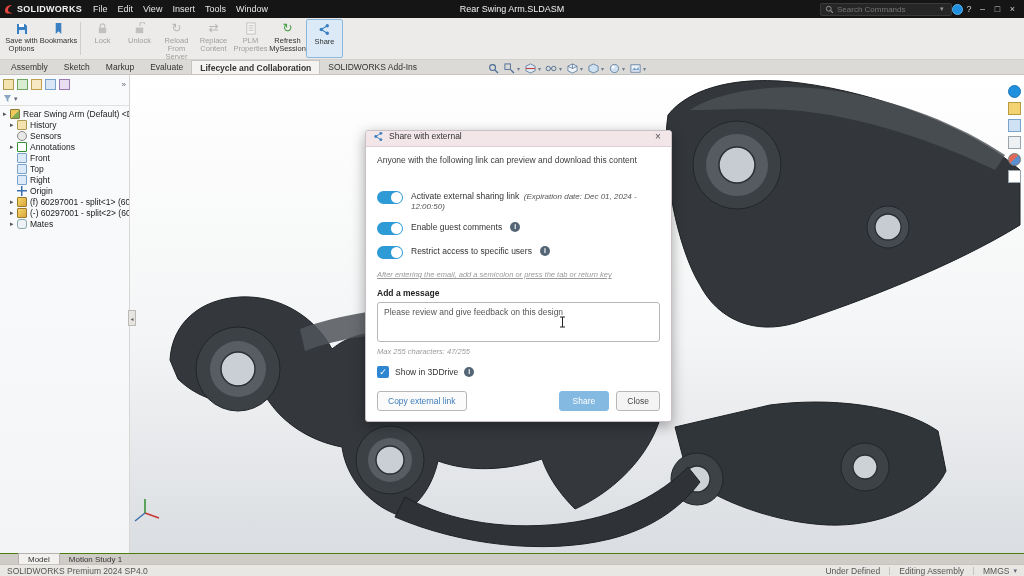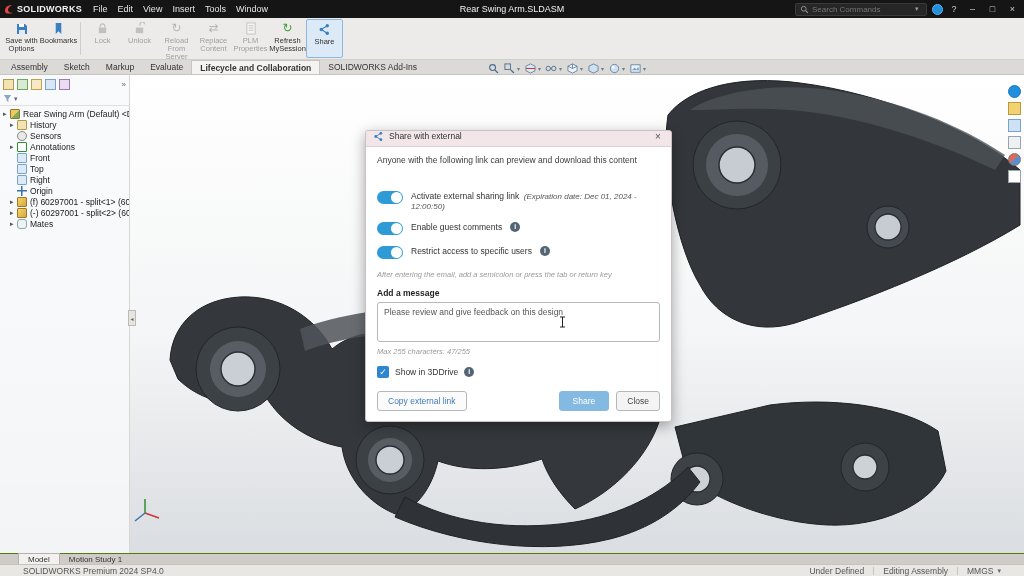--- a/index.html
+++ b/index.html
@@ -5,21 +5,21 @@
   * { margin:0; padding:0; box-sizing:border-box; font-family:"Liberation Sans", sans-serif; }
   html,body { width:1024px; height:576px; overflow:hidden; background:#fff; font-size:9px; color:#222; }
 
   
   .titlebar { position:relative; height:18px; background:#151515; display:flex; align-items:center; padding:0 4px; color:#ddd; }
   .brand { display:flex; align-items:center; gap:3px; margin-right:6px; }
   .brandtext { color:#f2f2f2; font-weight:bold; font-size:9px; letter-spacing:.3px; }
   .menus { display:flex; }
   .menu { padding:0 5px; font-size:9px; color:#e6e6e6; cursor:default; }
   .doc-title { position:absolute; left:50%; transform:translateX(-50%); font-size:9px; color:#f0f0f0; white-space:nowrap; }
-  .tb-right { margin-left:auto; display:flex; align-items:center; gap:5px; }
+  .tb-right { margin-left:auto; display:flex; align-items:center; }
   .searchbox { display:flex; align-items:center; gap:3px; background:#262626; border:1px solid #3a3a3a; border-radius:2px; height:13px; width:132px; padding:0 4px; }
   .searchbox input { background:transparent; border:0; outline:none; color:#b5b5b5; font-size:8px; width:100px; }
   .caret { font-size:7px; color:#999; }
   .avatar { width:11px; height:11px; border-radius:50%; background:#1f8fde; border:1px solid #5db2ef; }
   .helpbtn { font-size:9px; color:#ccc; width:12px; text-align:center; }
   .winbtn { width:15px; text-align:center; font-size:9px; color:#ccc; }
 
   
   .ribbon { height:42px; background:#ecebe9; border-bottom:1px solid #d3d0cd; display:flex; align-items:stretch; padding:1px 3px; }
   .rbtn { width:37px; display:flex; flex-direction:column; align-items:center; padding-top:2px; gap:1px; font-size:7.5px; line-height:8px; text-align:center; color:#333; border-radius:2px; }
@@ -81,41 +81,41 @@
   .dlg-close { font-size:10px; color:#555; width:12px; text-align:center; }
   .dlg-body { padding:8px 11px 10px 11px; }
   .dlg-desc { font-size:8.5px; color:#3c3c3c; margin-bottom:26px; }
   .trow-toggle { display:flex; gap:8px; margin-bottom:11px; }
   .toggle { width:26px; height:13px; border-radius:7px; background:#2e9bd6; position:relative; flex:none; }
   .toggle::after { content:""; position:absolute; right:1px; top:1px; width:11px; height:11px; border-radius:50%; background:#fff; }
   .tog-label { font-size:8.5px; color:#333; }
   .tog-detail { font-size:8px; font-style:italic; color:#555; margin-left:2px; }
   .info { width:10px; height:10px; border-radius:50%; background:#546575; color:#fff; font-size:7px; font-weight:bold; line-height:10px; text-align:center; font-style:normal; flex:none; }
   .email-input { width:100%; height:19px; border:1px solid #4a90d2; border-radius:3px; font-size:8.5px; color:#555; padding:0 6px; outline:none; margin-bottom:3px; background:#fff; }
-  .hint { font-size:7.5px; font-style:italic; color:#9a9a9a; margin-bottom:9px; }
+  .hint { font-size:7.5px; font-style:italic; color:#9a9a9a; margin-bottom:9px;text-decoration:underline; }
   .msg-label { font-size:8.5px; font-weight:bold; color:#222; margin-bottom:4px; }
   .msg-wrap { position:relative; }
   .msg-area { width:100%; height:40px; border:1px solid #b5b8ba; border-radius:3px; font-size:8.5px; color:#555; padding:4px 6px; resize:none; outline:none; font-family:"Liberation Sans", sans-serif; }
   .ibeam { position:absolute; left:182px; top:14px; }
   .counter { font-size:7.5px; font-style:italic; color:#9a9a9a; margin:3px 0 10px 0; }
   .cbrow { display:flex; align-items:center; gap:6px; margin-bottom:13px; }
   .cbx { width:12px; height:12px; background:#2e86d1; border-radius:2px; color:#fff; font-size:9px; line-height:12px; text-align:center; flex:none; }
   .cb-label { font-size:8.5px; color:#333; }
   .dlg-foot { display:flex; align-items:center; }
   .btn { font-size:8.5px; border-radius:3px; padding:4px 10px; }
   .btn-copy { border:1px solid #b5b8ba; background:#fbfbfb; color:#3e7cb8; }
   .btn-share { background:#84bae2; color:#fff; border:1px solid #84bae2; padding:4px 13px; }
   .btn-close { background:#f4f4f4; border:1px solid #b5b8ba; color:#444; margin-left:7px; }
   .foot-spacer { flex:1; }
 
   
   .modeltabs { height:11px; background:#cfccc8; display:flex; align-items:flex-end; padding-left:18px; border-top:1px solid #4d7c0f; }
   .mtab { font-size:8px; color:#333; padding:1px 9px 0 9px; }
   .mtab.active { background:#f2f1ef; border:1px solid #b5b2ae; border-bottom:0; }
-  .statusbar { height:12px; background:#e9e7e4; border-top:1px solid #c6c3c0; display:flex; align-items:center; padding:0 23px; font-size:8.5px; color:#555; }
+  .statusbar { height:12px; background:#e9e7e4; border-top:1px solid #c6c3c0; display:flex; align-items:center; padding:0 7px; font-size:8.5px; color:#555; }
   .sb-right { margin-left:auto; display:flex; align-items:center; }
   .ssep { width:1px; height:8px; background:#c6c3c0; margin:0 9px; }
 </style>
 </head>
 <body>
 
 <div class="titlebar">
   <div class="brand">
     <svg width="10" height="10" viewBox="0 0 10 10">
         <path d="M1 7 C1 3 4 1 8 1 C5 3 4 4 4 6 C4 8 6 9 9 9 C5 10 1 10 1 7 Z" fill="#e8453c"></path>

